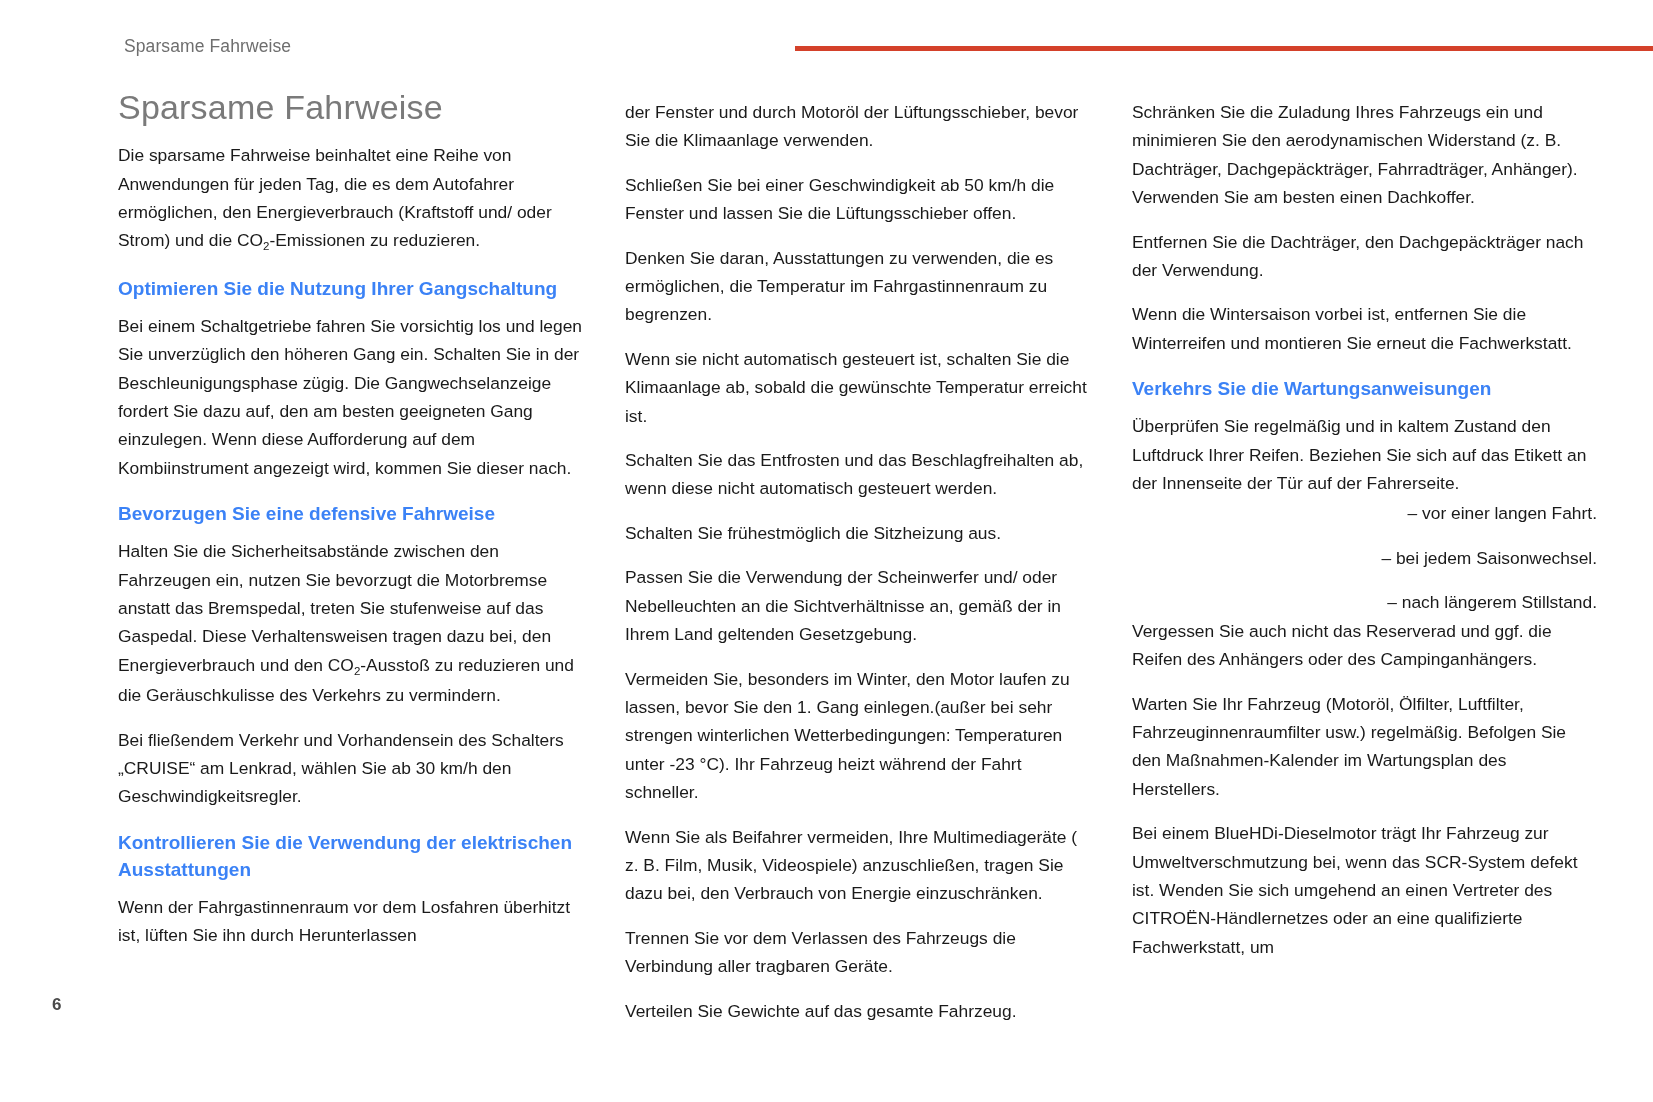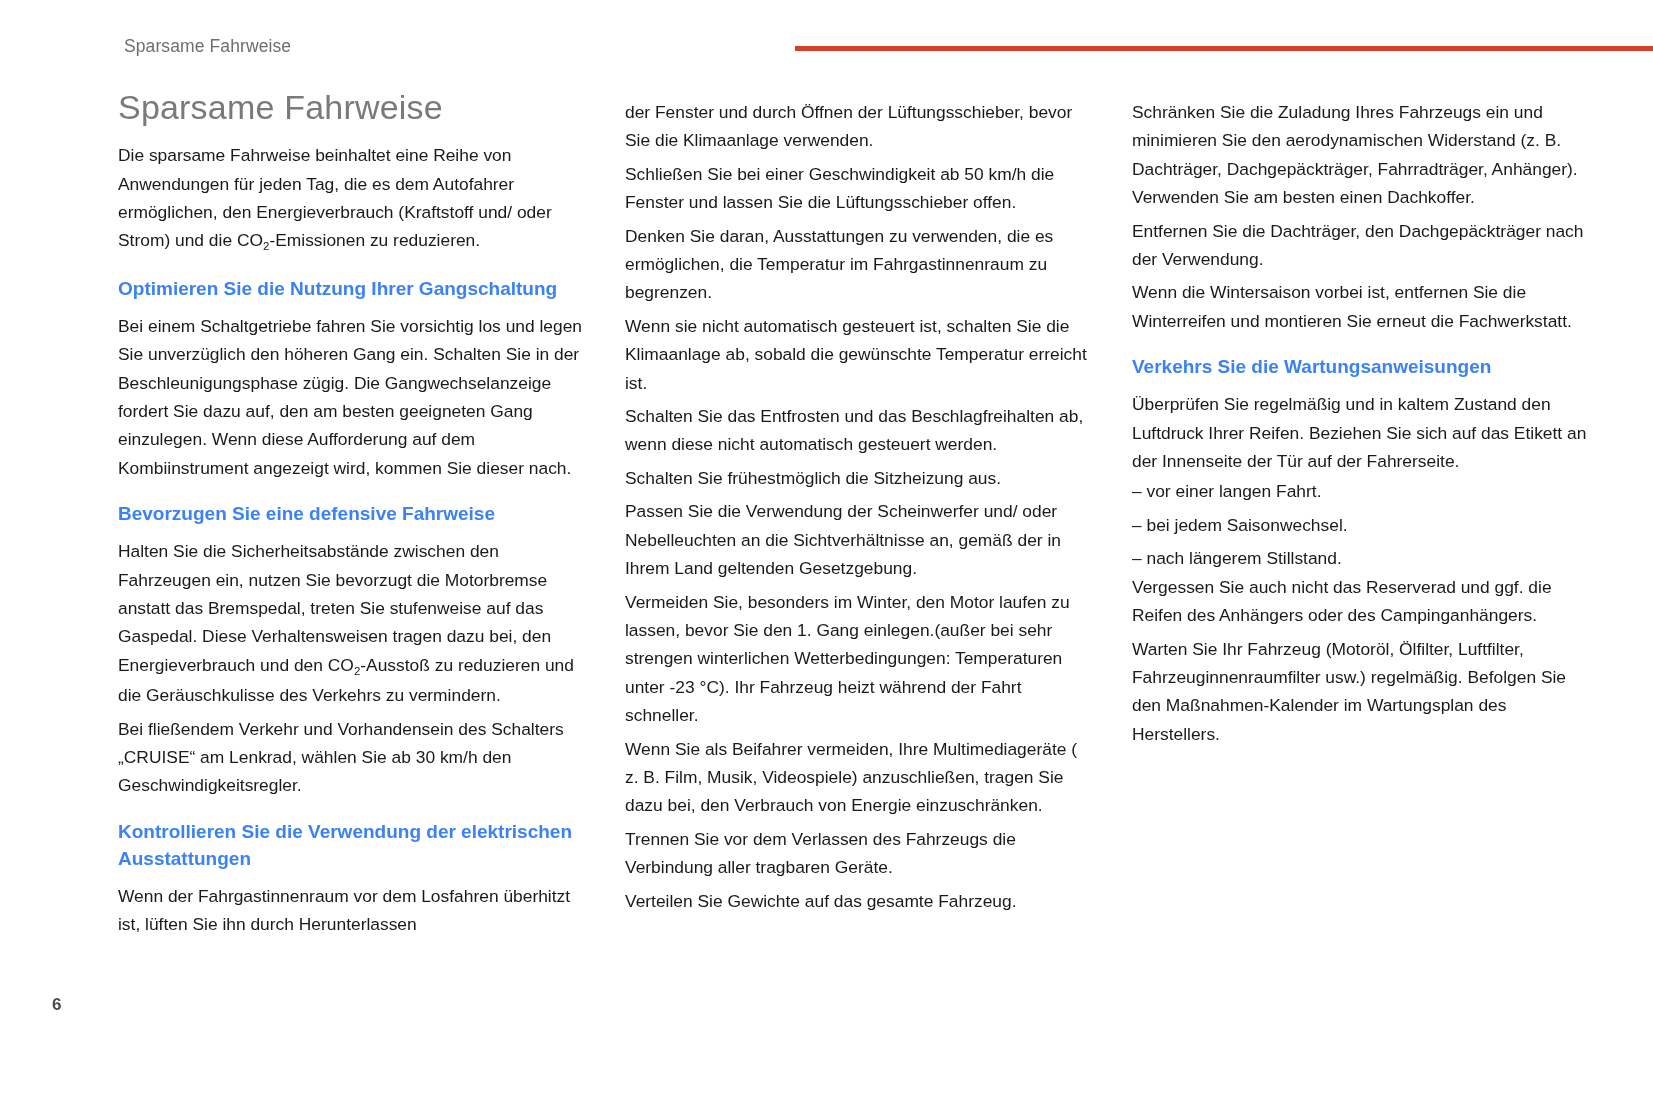--- a/index.html
+++ b/index.html
@@ -78,35 +78,35 @@
     margin: 0 0 14px 0;
     letter-spacing: 0.2px;
     line-height: 1.15;
   }
   p.body {
     font-size: 17.4px;
     line-height: 28.4px;
     margin: 0 0 2px 0;
     color: #1a1a1a;
   }
-  p.body + p.body { margin-top: 5px; }
+  p.body + p.body { margin-top: 16px; }
   h2.sub {
     font-size: 19px;
     line-height: 27px;
     font-weight: bold;
     margin: 18px 0 10px 0;
     color: #3b82f6;
   }
   sub {
     font-size: 11.5px;
     vertical-align: baseline;
     position: relative;
     top: 4px;
   }
-  .dash-list p.body { margin: 0; }
+  .dash-list p.body { margin: 0; text-align: right; }
 </style>
 </head>
 <body>
 
 <div class="page">
 
   <div class="header">
     <div class="header-title">Sparsame Fahrweise</div>
     <div class="header-rule"></div>
   </div>
@@ -119,21 +119,21 @@
       <h2 class="sub">Optimieren Sie die Nutzung Ihrer Gangschaltung</h2>
       <p class="body">Bei einem Schaltgetriebe fahren Sie vorsichtig los und legen Sie unverzüglich den höheren Gang ein. Schalten Sie in der Beschleunigungsphase zügig. Die Gangwechselanzeige fordert Sie dazu auf, den am besten geeigneten Gang einzulegen. Wenn diese Aufforderung auf dem Kombiinstrument angezeigt wird, kommen Sie dieser nach.</p>
       <h2 class="sub">Bevorzugen Sie eine defensive Fahrweise</h2>
       <p class="body"><span>Halten Sie die Sicherheitsabstände zwischen den Fahrzeugen ein, nutzen Sie bevorzugt die Motorbremse anstatt das Bremspedal, treten Sie stufenweise auf das Gaspedal. Diese Verhaltensweisen tragen dazu bei, den Energieverbrauch und den CO</span><sub>2</sub><span>-Ausstoß zu reduzieren und die Geräuschkulisse des Verkehrs zu vermindern.</span></p>
       <p class="body">Bei fließendem Verkehr und Vorhandensein des Schalters „CRUISE“ am Lenkrad, wählen Sie ab 30 km/h den Geschwindigkeitsregler.</p>
       <h2 class="sub">Kontrollieren Sie die Verwendung der elektrischen Ausstattungen</h2>
       <p class="body">Wenn der Fahrgastinnenraum vor dem Losfahren überhitzt ist, lüften Sie ihn durch Herunterlassen</p>
     </div>
 
     <div class="col col-2">
-      <p class="body">der Fenster und durch Öffnen der Lüftungsschieber, bevor Sie die Klimaanlage verwenden.</p>
+      <p class="body">der Fenster und durch Motoröl der Lüftungsschieber, bevor Sie die Klimaanlage verwenden.</p>
       <p class="body">Schließen Sie bei einer Geschwindigkeit ab 50 km/h die Fenster und lassen Sie die Lüftungsschieber offen.</p>
       <p class="body">Denken Sie daran, Ausstattungen zu verwenden, die es ermöglichen, die Temperatur im Fahrgastinnenraum zu begrenzen.</p>
       <p class="body">Wenn sie nicht automatisch gesteuert ist, schalten Sie die Klimaanlage ab, sobald die gewünschte Temperatur erreicht ist.</p>
       <p class="body">Schalten Sie das Entfrosten und das Beschlagfreihalten ab, wenn diese nicht automatisch gesteuert werden.</p>
       <p class="body">Schalten Sie frühestmöglich die Sitzheizung aus.</p>
       <p class="body">Passen Sie die Verwendung der Scheinwerfer und/ oder Nebelleuchten an die Sichtverhältnisse an, gemäß der in Ihrem Land geltenden Gesetzgebung.</p>
       <p class="body">Vermeiden Sie, besonders im Winter, den Motor laufen zu lassen, bevor Sie den 1. Gang einlegen.(außer bei sehr strengen winterlichen Wetterbedingungen: Temperaturen unter -23 °C). Ihr Fahrzeug heizt während der Fahrt schneller.</p>
       <p class="body">Wenn Sie als Beifahrer vermeiden, Ihre Multimediageräte ( z. B. Film, Musik, Videospiele) anzuschließen, tragen Sie dazu bei, den Verbrauch von Energie einzuschränken.</p>
       <p class="body">Trennen Sie vor dem Verlassen des Fahrzeugs die Verbindung aller tragbaren Geräte.</p>
       <p class="body">Verteilen Sie Gewichte auf das gesamte Fahrzeug.</p>
@@ -145,19 +145,20 @@
       <p class="body">Wenn die Wintersaison vorbei ist, entfernen Sie die Winterreifen und montieren Sie erneut die Fachwerkstatt.</p>
       <h2 class="sub">Verkehrs Sie die Wartungsanweisungen</h2>
       <p class="body">Überprüfen Sie regelmäßig und in kaltem Zustand den Luftdruck Ihrer Reifen. Beziehen Sie sich auf das Etikett an der Innenseite der Tür auf der Fahrerseite.</p>
       <div class="dash-list">
         <p class="body">–  vor einer langen Fahrt.</p>
         <p class="body">–  bei jedem Saisonwechsel.</p>
         <p class="body">–  nach längerem Stillstand.</p>
       </div>
       <p class="body">Vergessen Sie auch nicht das Reserverad und ggf. die Reifen des Anhängers oder des Campinganhängers.</p>
       <p class="body">Warten Sie Ihr Fahrzeug (Motoröl, Ölfilter, Luftfilter, Fahrzeuginnenraumfilter usw.) regelmäßig. Befolgen Sie den Maßnahmen-Kalender im Wartungsplan des Herstellers.</p>
+      <p class="body">Bei einem BlueHDi-Dieselmotor trägt Ihr Fahrzeug zur Umweltverschmutzung bei, wenn das SCR-System defekt ist. Wenden Sie sich umgehend an einen Vertreter des CITROËN-Händlernetzes oder an eine qualifizierte Fachwerkstatt, um</p>
     </div>
 
   </div>
 
   <div class="page-number">6</div>
 
 </div>
 
 </body></html>

